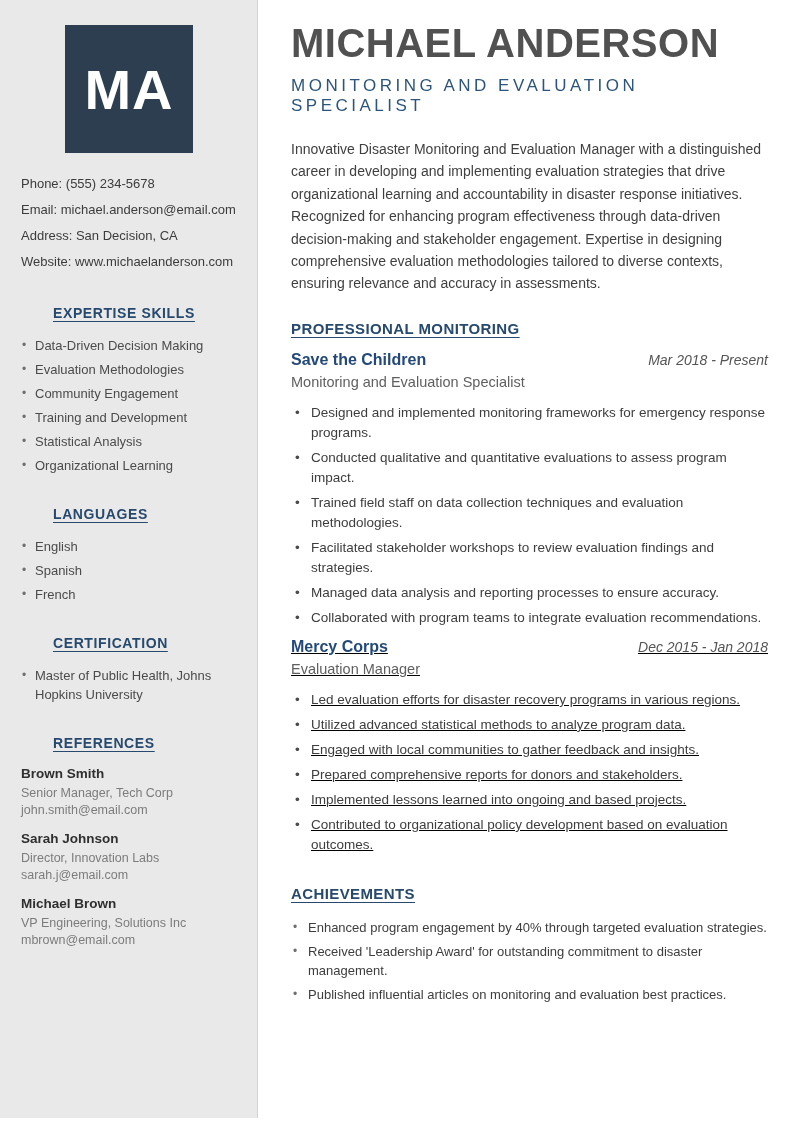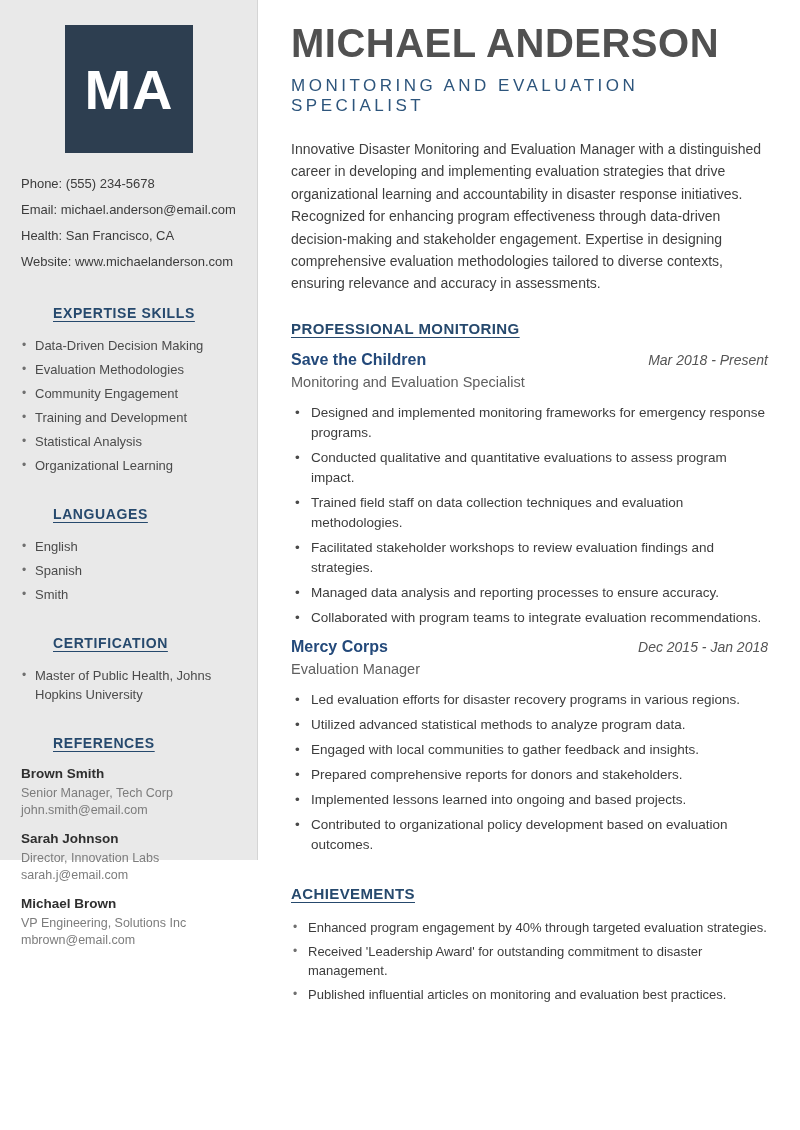--- a/index.html
+++ b/index.html
@@ -6,21 +6,21 @@
   html, body { background: #ffffff; }
   body {
     width: 800px; height: 1130px;
     font-family: "Liberation Sans", sans-serif;
     overflow: hidden;
   }
   .page { display: flex; width: 800px; height: 1130px; background: #ffffff; }
 
   
   .sidebar {
-    width: 258px; height: 860px; flex: 0 0 258px;
+    width: 258px; height: 1118px; flex: 0 0 258px;
     background: #e9e9e9;
     border-right: 1px solid #d5d5d5;
     padding: 25px 20px 20px 21px;
   }
   .monogram {
     width: 128px; height: 128px;
     background: #2d3e50;
     margin: 0 auto;
     display: flex; align-items: center; justify-content: center;
   }
@@ -98,58 +98,58 @@
   .achieve-list li {
     position: relative; padding-left: 17px;
     font-size: 13px; color: #3d3d3d; line-height: 19px;
     margin-bottom: 5px;
   }
   .achieve-list li::before {
     content: "\2022";
     position: absolute; left: 2px; top: 0;
     color: #6f6f6f; font-size: 12px;
   }
-  .experience-section .job:last-child { margin-bottom: 0; }
+  .experience-section .job:last-child { margin-bottom: 0; text-decoration: underline; }
 </style>
 </head>
 <body>
 
 <div class="page">
 
   <aside class="sidebar">
 
     <div class="monogram">
       <span class="monogram-text">MA</span>
     </div>
 
     <div class="contact">
       <div class="contact-line">Phone: (555) 234-5678</div>
       <div class="contact-line">Email: michael.anderson@email.com</div>
-      <div class="contact-line">Health: San Francisco, CA</div>
+      <div class="contact-line">Address: San Decision, CA</div>
       <div class="contact-line">Website: www.michaelanderson.com</div>
     </div>
 
     <div>
       <span class="side-heading">EXPERTISE SKILLS</span>
       <ul class="side-list">
         <li>Data-Driven Decision Making</li>
         <li>Evaluation Methodologies</li>
         <li>Community Engagement</li>
         <li>Training and Development</li>
         <li>Statistical Analysis</li>
         <li>Organizational Learning</li>
       </ul>
     </div>
 
     <div>
       <span class="side-heading">LANGUAGES</span>
       <ul class="side-list">
         <li>English</li>
         <li>Spanish</li>
-        <li>Smith</li>
+        <li>French</li>
       </ul>
     </div>
 
     <div>
       <span class="side-heading">CERTIFICATION</span>
       <ul class="side-list">
         <li>Master of Public Health, Johns Hopkins University</li>
       </ul>
     </div>
 

